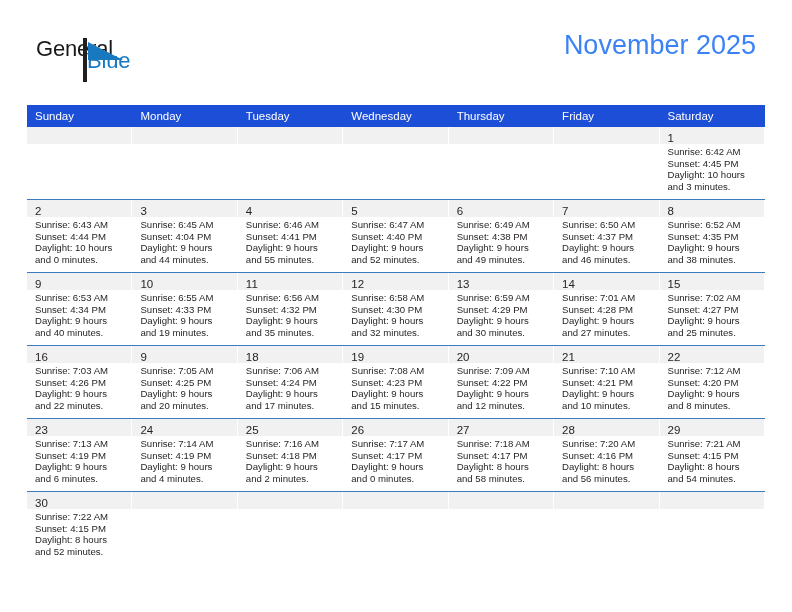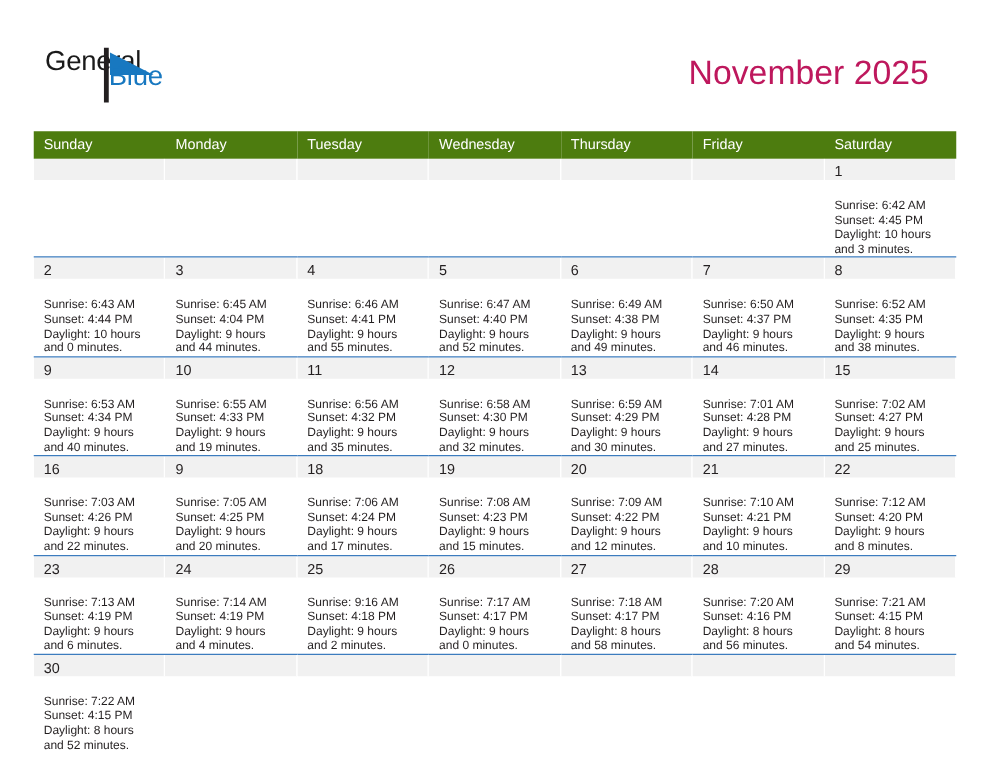--- a/index.html
+++ b/index.html
@@ -65,25 +65,25 @@
   }
 
   .title-wrap {
     position: absolute;
     right: 36px;
     top: 28px;
     text-align: right;
   }
   .cal-title {
     font-size: 27px;
-    color: #be185d;
+    color: #3b82f6;
     line-height: 34px;
     white-space: nowrap;
     font-weight: normal;
-    margin: 13px;
+    margin: 0;
   }
   .cal-subtitle {
     font-size: 14px;
     color: #231f20;
     line-height: 20px;
     margin-top: 4px;
     white-space: nowrap;
   }
 
   
@@ -94,21 +94,21 @@
     width: 738px;
   }
   table.cal {
     border-collapse: collapse;
     table-layout: fixed;
     width: 738px;
   }
   table.cal col { width: 105.43px; }
 
   thead th {
-    background: #4d7c0f;
+    background: #1d4ed8;
     color: #ffffff;
     font-size: 11.5px;
     font-weight: normal;
     text-align: left;
     padding: 5px 0 5px 8px;
     height: 12px;
     border: none;
   }
 
   tbody td {
@@ -132,21 +132,21 @@
     padding: 1px 0 0 8px;
     box-sizing: border-box;
     border-right: 1px solid #ffffff;
   }
   .daynum {
     font-size: 11.5px;
     color: #231f20;
     line-height: 15px;
   }
   .cell-body {
-    padding: 15px 6px 0 8px;
+    padding: 2px 6px 0 8px;
   }
   .cell-body .line {
     font-size: 9.6px;
     line-height: 11.6px;
     color: #231f20;
     white-space: nowrap;
   }
 </style>
 </head>
 <body>
@@ -440,21 +440,21 @@
               <div class="cell-body">
                 <div class="line">Sunrise: 7:14 AM</div>
                 <div class="line">Sunset: 4:19 PM</div>
                 <div class="line">Daylight: 9 hours</div>
                 <div class="line">and 4 minutes.</div>
               </div>
             </td>
             <td>
               <div class="daynum-band"><span class="daynum">25</span></div>
               <div class="cell-body">
-                <div class="line">Sunrise: 9:16 AM</div>
+                <div class="line">Sunrise: 7:16 AM</div>
                 <div class="line">Sunset: 4:18 PM</div>
                 <div class="line">Daylight: 9 hours</div>
                 <div class="line">and 2 minutes.</div>
               </div>
             </td>
             <td>
               <div class="daynum-band"><span class="daynum">26</span></div>
               <div class="cell-body">
                 <div class="line">Sunrise: 7:17 AM</div>
                 <div class="line">Sunset: 4:17 PM</div>

